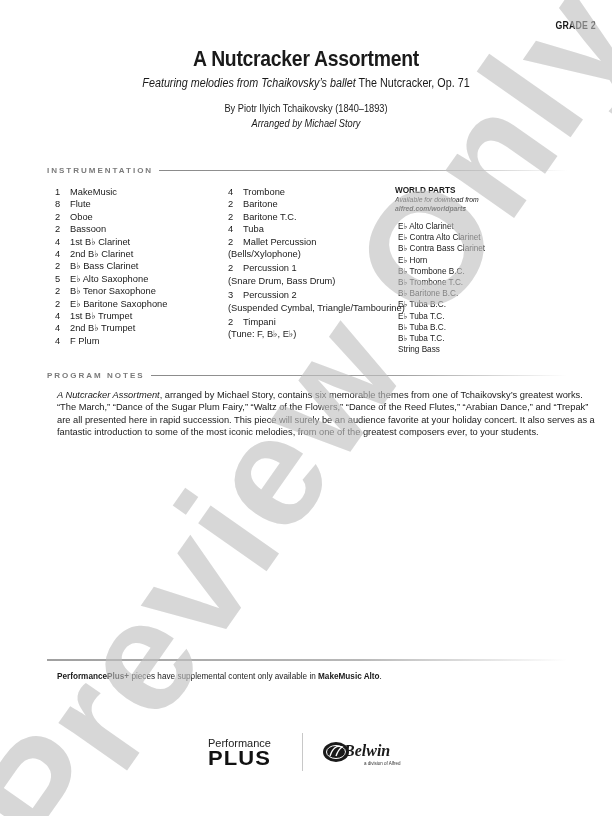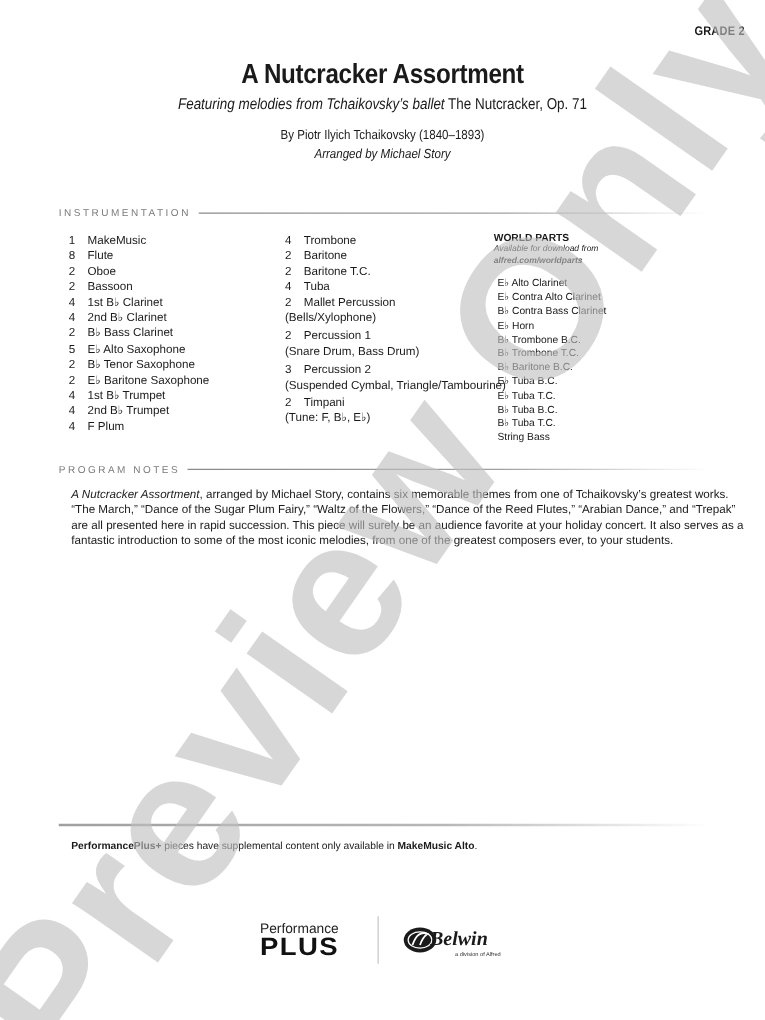--- a/index.html
+++ b/index.html
@@ -10,21 +10,21 @@
 
     .grade { position: absolute; top: 20px; right: 16px; font-family: "Liberation Sans", sans-serif; font-weight: bold; font-size: 10px; letter-spacing: 0.2px; transform: scaleX(0.88); transform-origin: right; }
 
     .title { position: absolute; top: 46px; left: 0; width: 612px; text-align: center; font-weight: bold; font-size: 22px; letter-spacing: -0.3px; transform: scaleX(0.88); }
     .subtitle { position: absolute; top: 76px; left: 0; width: 612px; text-align: center; font-size: 12.5px; transform: scaleX(0.86); }
     .subtitle i { font-style: italic; }
     .composer { position: absolute; top: 102px; left: 0; width: 612px; text-align: center; font-size: 10.5px; transform: scaleX(0.88); }
     .arranger { position: absolute; top: 117px; left: 0; width: 612px; text-align: center; font-size: 10.5px; font-style: italic; transform: scaleX(0.88); }
 
     .section-head { position: absolute; left: 47px; width: 520px; height: 12px; display: flex; align-items: center; }
-    .section-head .label { font-weight: normal; font-size: 8px; letter-spacing: 2px; color: #7a7a7a; white-space: nowrap; }
+    .section-head .label { font-weight: bold; font-size: 8px; letter-spacing: 2px; color: #7a7a7a; white-space: nowrap; }
     .section-head .rule { flex: 1; height: 1px; margin-left: 6px; background: linear-gradient(to right, #8a8a8a 0%, #a0a0a0 60%, rgba(200,200,200,0) 100%); }
 
     .col { position: absolute; font-size: 9.3px; line-height: 12.4px; }
     .row { display: flex; }
     .row .qty { width: 15px; flex: none; text-align: left; }
     .row .name { white-space: nowrap; }
 
     .world { position: absolute; left: 395px; top: 186px; font-size: 8.2px; }
     .world .wtitle { font-weight: bold; font-size: 8.2px; }
     .world .wsub { font-style: italic; font-size: 6.8px; line-height: 9px; }

